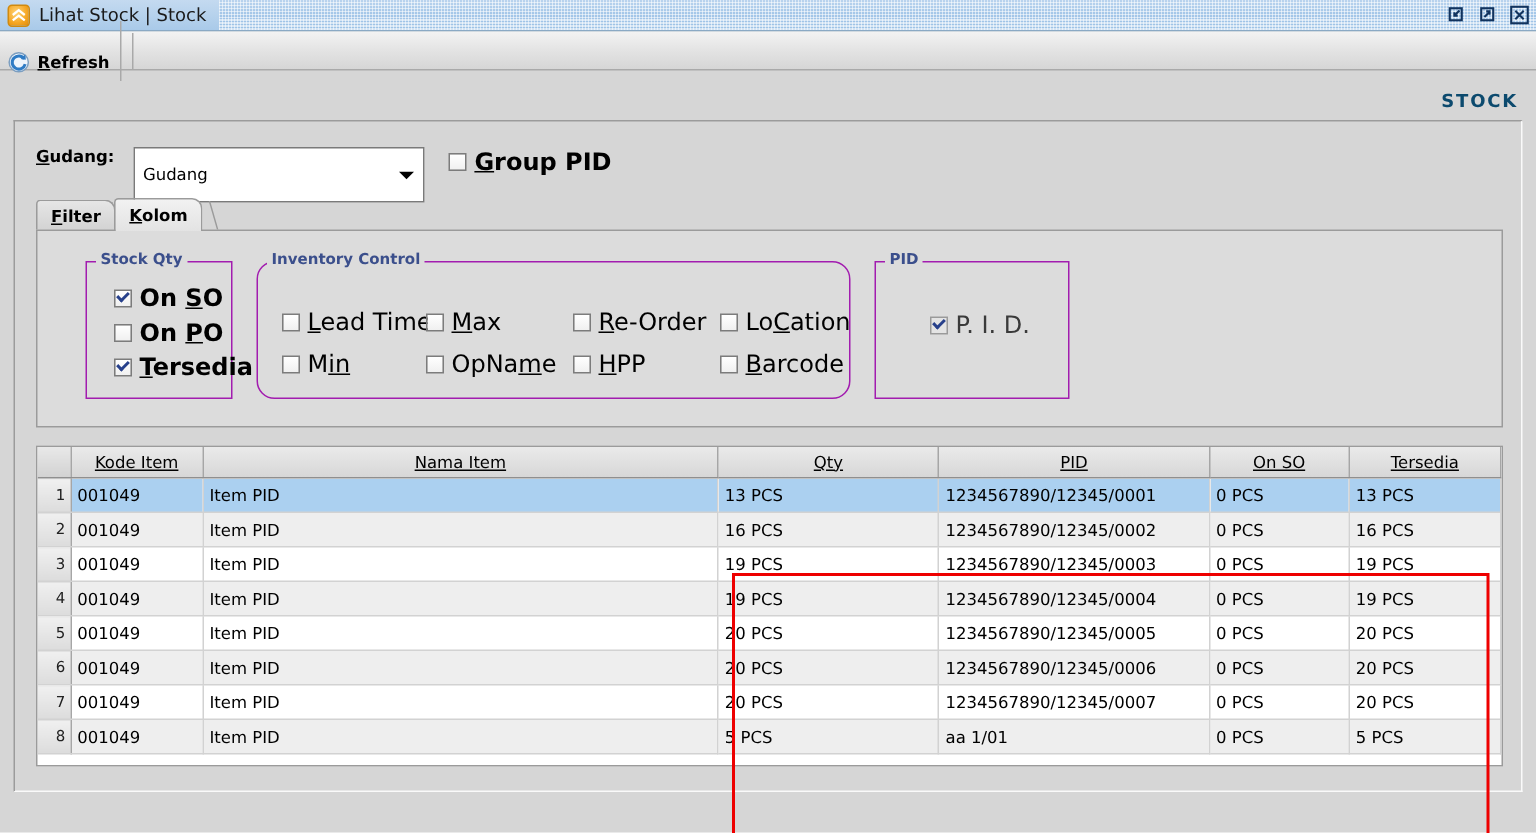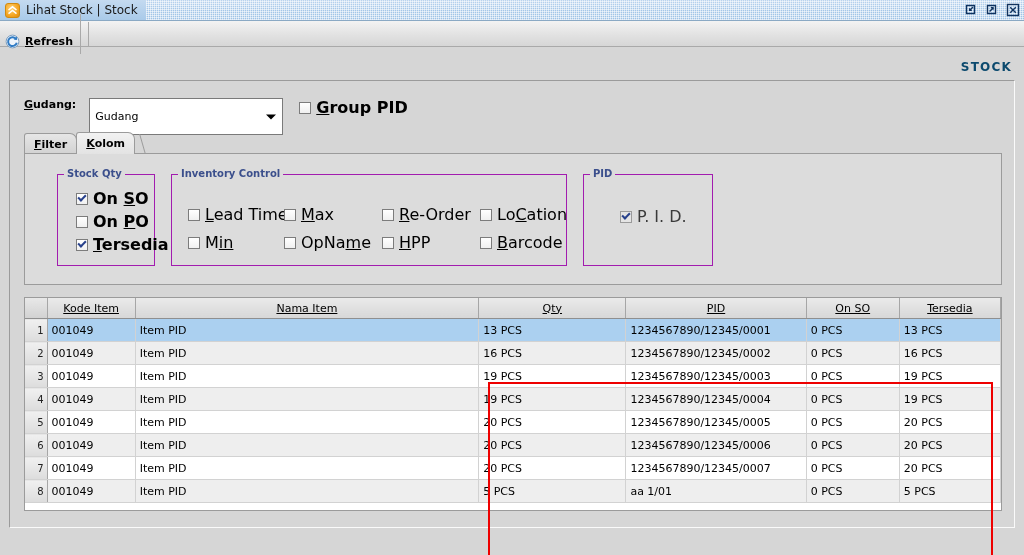--- a/index.html
+++ b/index.html
@@ -284,21 +284,21 @@
     top: -7px;
     left: 6px;
     padding: 0 3px;
     background: #dcdcdc;
     font-size: 10px;
     font-weight: bold;
     color: #3b4f8c;
     white-space: nowrap;
   }
   #group-stockqty { left: 32px; top: 20px; width: 98px; height: 92px; }
-  #group-inventory { left: 146px; top: 20px; width: 396px; height: 92px; }
+  #group-inventory { left: 146px; top: 20px; width: 396px; height: 92px; border-radius: 12px; }
   #group-pid { left: 558px; top: 20px; width: 130px; height: 92px; }
 
   .cb-row {
     position: absolute;
     display: flex;
     align-items: center;
     gap: 5px;
     cursor: pointer;
   }
   #group-stockqty .cb-row:nth-of-type(1) { left: 18px; top: 14px; }

